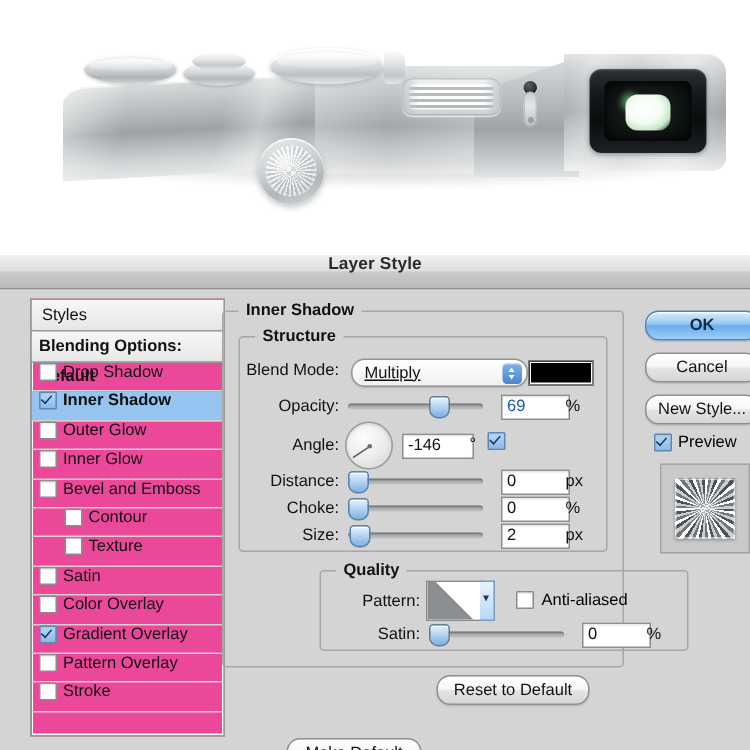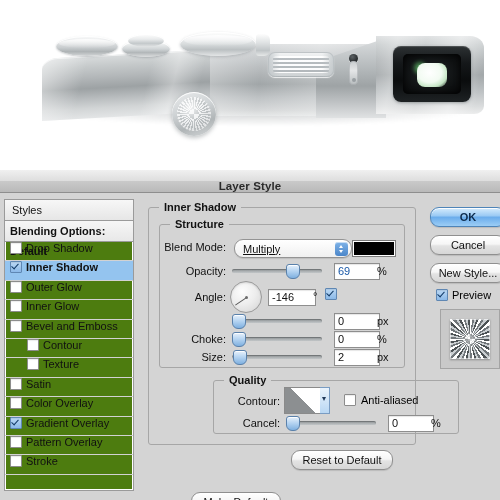--- a/index.html
+++ b/index.html
@@ -175,30 +175,30 @@
     filter:blur(1.5px);
   }
 
   
   .dialog{position:absolute;left:0;top:170px;width:500px;height:330px;background:#d6d6d6;}
 
   .titlebar{
     position:relative;width:500px;height:22px;
     background:linear-gradient(180deg,#f0f0f0 0%,#dedede 48%,#c9c9c9 52%,#b9b9b9 100%);
     border-bottom:1px solid #8e8e8e;
-    display:flex;align-items:flex-end;justify-content:center;
+    display:flex;align-items:flex-start;justify-content:center;
   }
   .titlebar .ttl{font-size:11.5px;font-weight:bold;color:#2b2b2b;letter-spacing:.1px;}
 
   .dlg-body{position:relative;width:500px;height:307px;background:#d4d4d4;}
 
   
   .styles-panel{
-    position:absolute;left:4px;top:6px;width:128px;height:290px;
-    background:#4d7c0f;border:1px solid #9a9a9a;
+    position:absolute;left:20px;top:6px;width:128px;height:290px;
+    background:#ec4899;border:1px solid #9a9a9a;
     box-shadow:inset 0 0 0 1px #fff;
     overflow:hidden;
   }
   .styles-head{
     height:20px;line-height:20px;padding-left:7px;
     background:linear-gradient(180deg,#f7f7f7,#e6e6e6);
     border-bottom:1px solid #9a9a9a;
     font-size:11px;color:#111;
   }
   .styles-sub{
@@ -484,20 +484,21 @@
           <div class="angdial" id="angle-dial" style="left:70px;top:56px;">
             <div class="needle" style="transform: rotate(146deg);"></div>
             <div class="hub"></div>
           </div>
           <div class="field" style="left:108px;top:64px;width:40px;">-146</div>
           <div class="unit" style="left:153px;top:65px;">°</div>
           <div style="position:absolute;left:165px;top:63px;display:flex;align-items:center;gap:4px;">
             <span class="cb on"></span>
           </div>
 
+          <div class="rlabel" style="left:-72px;top:90px;width:138px;">Distance:</div>
           <div class="slider" id="sl-distance" style="left:72px;top:90px;width:90px;">
             <div class="track"></div>
             <div class="thumb" style="left: 0px;"></div>
           </div>
           <div class="field" style="left:174px;top:88px;width:38px;">0</div>
           <div class="unit" style="left:217px;top:90px;">px</div>
 
           <div class="rlabel" style="left:-72px;top:108px;width:138px;">Choke:</div>
           <div class="slider" id="sl-choke" style="left:72px;top:108px;width:90px;">
             <div class="track"></div>
@@ -511,32 +512,32 @@
             <div class="track"></div>
             <div class="thumb" style="left: 0.78px;"></div>
           </div>
           <div class="field" style="left:174px;top:124px;width:38px;">2</div>
           <div class="unit" style="left:217px;top:126px;">px</div>
         </div>
 
         <div class="section quality-sec">
           <div class="sec-title">Quality</div>
 
-          <div class="rlabel" style="left:-72px;top:14px;width:138px;">Contour:</div>
+          <div class="rlabel" style="left:-72px;top:14px;width:138px;">Pattern:</div>
           <div class="contour-sw" style="left:70px;top:6px;">
             <div class="curve"></div>
           </div>
           <div class="contour-arrow" style="left:106px;top:6px;"></div>
 
           <div style="position:absolute;left:130px;top:13px;display:flex;align-items:flex-end;gap:5px;">
             <span class="cb"></span>
             <span style="font-size:11px;">Anti-aliased</span>
           </div>
 
-          <div class="rlabel" style="left:-72px;top:36px;width:138px;">Cancel:</div>
+          <div class="rlabel" style="left:-72px;top:36px;width:138px;">Satin:</div>
           <div class="slider" id="sl-noise" style="left:72px;top:36px;width:90px;">
             <div class="track"></div>
             <div class="thumb" style="left: 0px;"></div>
           </div>
           <div class="field" style="left:174px;top:34px;width:38px;">0</div>
           <div class="unit" style="left:217px;top:36px;">%</div>
         </div>
 
         <div class="capsule" style="left:42px;top:242px;width:88px;margin-top:42px;">Make Default</div>
         <div class="capsule" style="left:142px;top:242px;width:100px;">Reset to Default</div>

